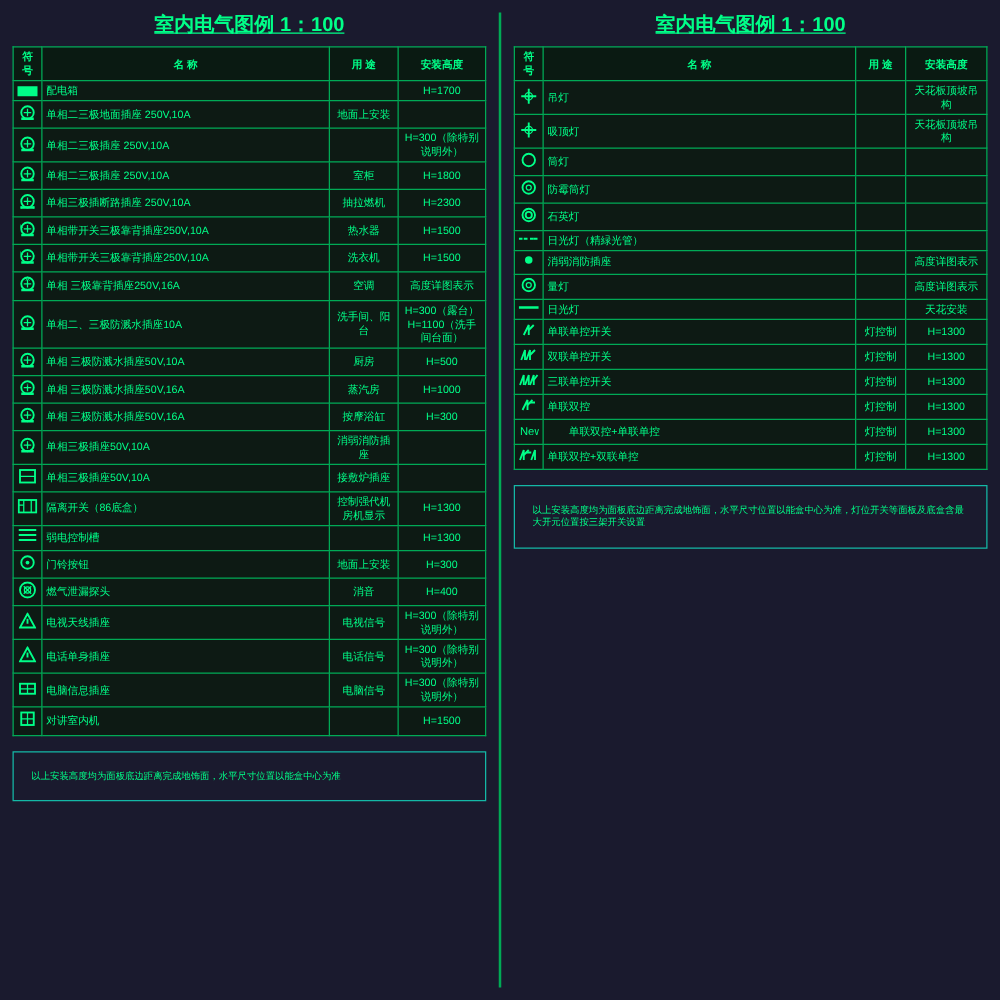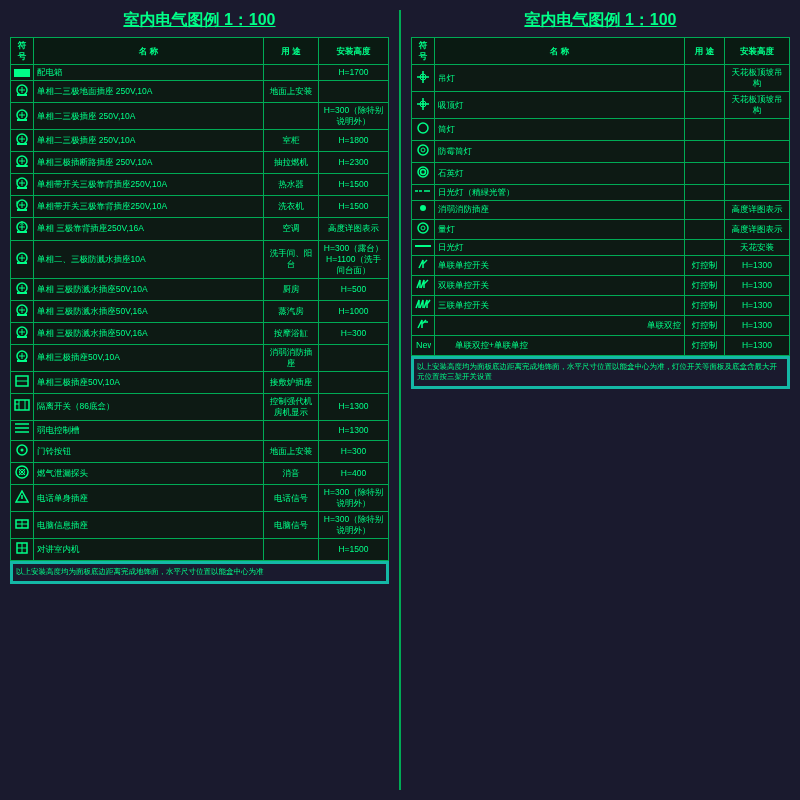--- a/index.html
+++ b/index.html
@@ -46,23 +46,23 @@
     th {
       background-color: #0a1a12;
       font-weight: bold;
     }
     td {
       background-color: #0d1a14;
     }
     .footer-note {
       font-size: 7.5px;
       color: #00ff88;
-      border: 3px solid #14b8a6;
-      padding: 3px;
-      margin-top: 0;
+      border: 1px solid #14b8a6;
+      padding: 14px;
+      margin-top: 12px;
       line-height: 1.4;
     }
     .divider {
       width: 2px;
       background-color: #00aa55;
     }
   </style>
 </head>
 <body>
 
@@ -275,20 +275,29 @@
               </svg></td>
             <td style="text-align: left;">燃气泄漏探头</td>
             <td>消音</td>
             <td>H=400</td>
           </tr>
           <tr>
             <td><svg width="14" height="14" viewBox="0 0 14 14">
                 <polygon points="7,1 13,12 1,12" fill="none" stroke="#00ff88" stroke-width="1.5"></polygon>
                 <line x1="7" y1="5" x2="7" y2="9" stroke="#00ff88" stroke-width="1.5"></line>
               </svg></td>
+            <td style="text-align: left;">电视天线插座</td>
+            <td>电视信号</td>
+            <td>H=300（除特别说明外）</td>
+          </tr>
+          <tr>
+            <td><svg width="14" height="14" viewBox="0 0 14 14">
+                <polygon points="7,1 13,12 1,12" fill="none" stroke="#00ff88" stroke-width="1.5"></polygon>
+                <line x1="7" y1="5" x2="7" y2="9" stroke="#00ff88" stroke-width="1.5"></line>
+              </svg></td>
             <td style="text-align: left;">电话单身插座</td>
             <td>电话信号</td>
             <td>H=300（除特别说明外）</td>
           </tr>
           <tr>
             <td><svg width="14" height="14" viewBox="0 0 14 14">
                 <rect x="1" y="3" width="12" height="8" fill="none" stroke="#00ff88" stroke-width="1.5"></rect>
                 <line x1="1" y1="7" x2="13" y2="7" stroke="#00ff88" stroke-width="1"></line>
                 <line x1="7" y1="3" x2="7" y2="11" stroke="#00ff88" stroke-width="1"></line>
               </svg></td>
@@ -438,29 +447,40 @@
             <td style="text-align: left;">三联单控开关</td>
             <td>灯控制</td>
             <td>H=1300</td>
           </tr>
           <tr>
             <td><svg width="14" height="12" viewBox="0 0 14 12">
                 <path d="M2 10 L6 2 L6 10" fill="none" stroke="#00ff88" stroke-width="1.5"></path>
                 <line x1="6" y1="6" x2="10" y2="2" stroke="#00ff88" stroke-width="1.5"></line>
                 <line x1="8" y1="4" x2="12" y2="4" stroke="#00ff88" stroke-width="1.5"></line>
               </svg></td>
-            <td style="text-align: right;">单联双控</td>
+            <td style="text-align: left;">单联双控</td>
             <td>灯控制</td>
             <td>H=1300</td>
           </tr>
           <tr>
             <td><svg width="16" height="12" viewBox="0 0 16 12">
                 <text x="1" y="10" font-size="9" fill="#00ff88" font-family="sans-serif">New</text>
               </svg></td>
             <td style="text-align: left; padding-left: 20px;">单联双控+单联单控</td>
+            <td>灯控制</td>
+            <td>H=1300</td>
+          </tr>
+          <tr>
+            <td><svg width="16" height="12" viewBox="0 0 16 12">
+                <path d="M1 10 L4 2 L4 10" fill="none" stroke="#00ff88" stroke-width="1.5"></path>
+                <line x1="4" y1="6" x2="8" y2="2" stroke="#00ff88" stroke-width="1.5"></line>
+                <line x1="6" y1="4" x2="10" y2="4" stroke="#00ff88" stroke-width="1.5"></line>
+                <path d="M10 10 L13 2 L13 10" fill="none" stroke="#00ff88" stroke-width="1.5"></path>
+              </svg></td>
+            <td style="text-align: left;">单联双控+双联单控</td>
             <td>灯控制</td>
             <td>H=1300</td>
           </tr>
         </tbody>
     </table>
     <div class="footer-note">
       <span>以上安装高度均为面板底边距离完成地饰面，水平尺寸位置以能盒中心为准，灯位开关等面板及底盒含最大开元位置按三架开关设置</span>
     </div>
   </div>
 </div>

